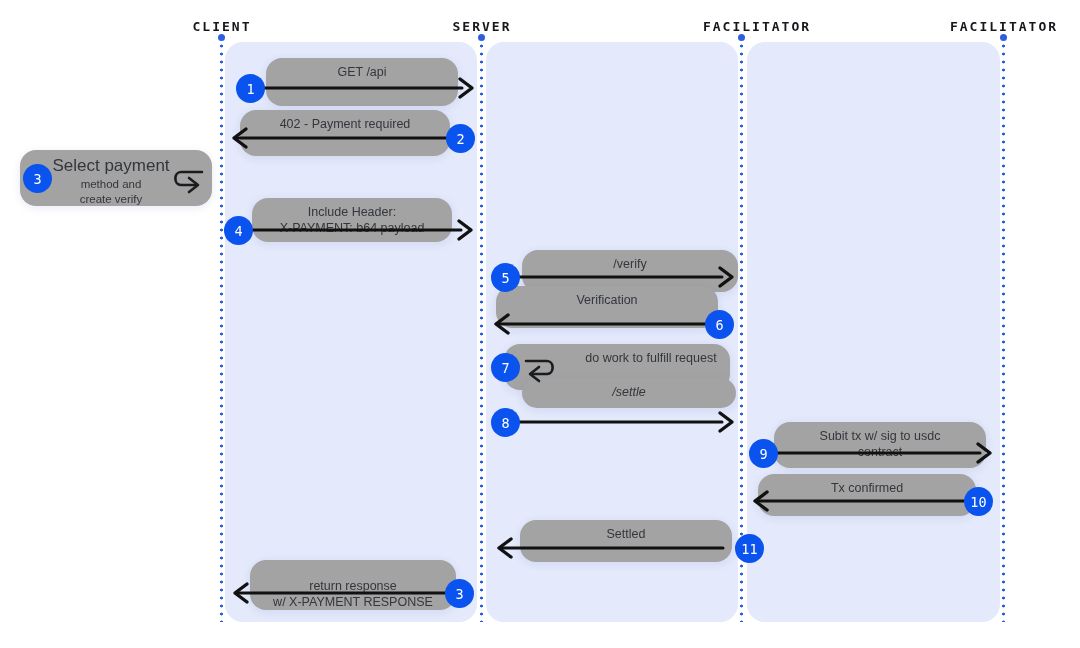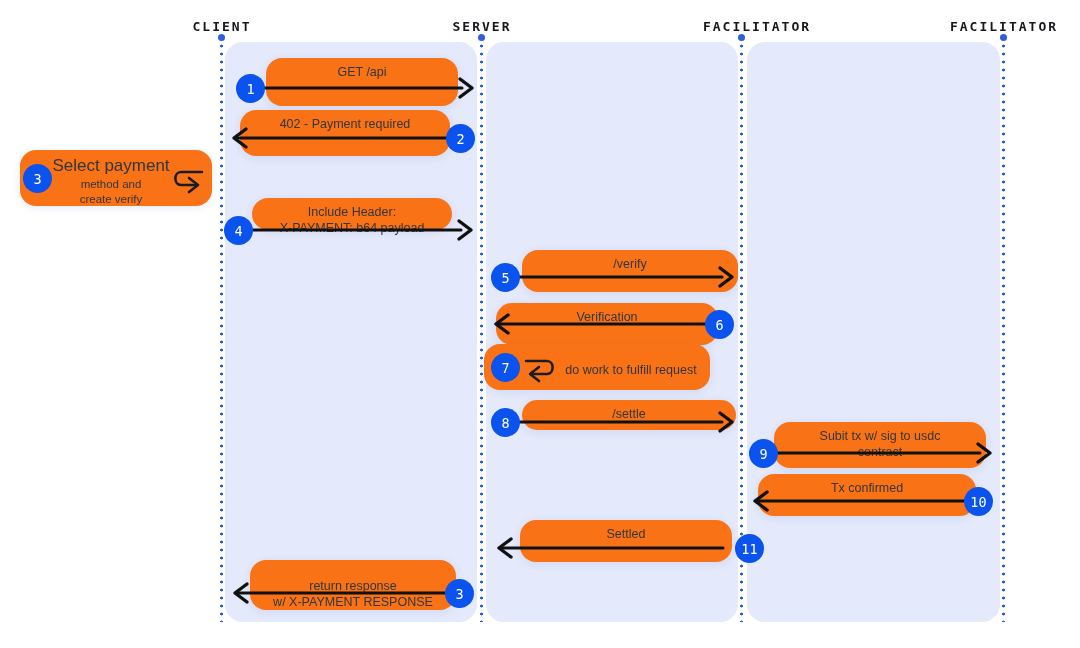--- a/index.html
+++ b/index.html
@@ -7,21 +7,21 @@
           font-family:"Liberation Sans",sans-serif;}
   .actor-label{position:absolute;top:19px;transform:translateX(-50%);
           font-family:"DejaVu Sans Mono","Liberation Mono",monospace;
           font-size:13px;font-weight:600;letter-spacing:2px;color:#17181c;white-space:nowrap;}
   .lane{position:absolute;top:42px;height:580px;background:#e4e9fb;border-radius:18px;}
   .lifeline{position:absolute;top:34px;height:588px;width:3px;
           background-image:radial-gradient(circle at 50% 50%, #2e5ee0 1.4px, rgba(0,0,0,0) 1.6px);
           background-size:3px 8px;background-repeat:repeat-y;}
   .lifeline::before{content:"";position:absolute;left:-2px;top:0;width:7px;height:7px;
           border-radius:50%;background:#2e5ee0;}
-  .bubble{position:absolute;background:#f97316;border-radius:16px;
+  .bubble{position:absolute;background:#a3a3a3;border-radius:16px;
           box-shadow:0 2px 8px rgba(90,110,180,0.14);
           display:flex;flex-direction:column;align-items:center;padding-top:6px;box-sizing:border-box;}
   .lbl{font-size:12.5px;line-height:1.28;color:#33363c;white-space:nowrap;text-align:center;}
   .arrow{position:absolute;overflow:visible;}
   .arrow line{stroke:#111111;stroke-width:3;stroke-linecap:round;}
   .arrow polyline{stroke:#111111;stroke-width:3.4;fill:none;stroke-linecap:round;stroke-linejoin:round;}
   .badge{position:absolute;width:29px;height:29px;border-radius:50%;background:#0a53ee;
           color:#ffffff;display:flex;align-items:center;justify-content:center;
           font-family:"DejaVu Sans Mono","Liberation Mono",monospace;font-size:13.5px;z-index:6;}
   .loop-icon{position:absolute;z-index:6;}
@@ -77,21 +77,21 @@
       <span class="lbl" style="font-size:11.5px;">create verify</span>
     </div>
     <svg class="loop-icon" style="left:168px;top:164px;" width="40" height="30" viewBox="0 0 40 30">
       <path d="M34 8 H13 C5.5 8 5.5 21 13 21 H27"></path>
         <polyline points="21,14 30,21 21,28"></polyline>
     </svg>
     <div class="badge" style="left:23px;top:164px;">3</div>
   </div>
 
   <div class="msg">
-    <div class="bubble z-bubble" style="left:252px;top:198px;width:200px;height:32px;">
+    <div class="bubble z-bubble" style="left:252px;top:198px;width:200px;height:44px;">
       <span class="lbl">Include Header:</span>
       <span class="lbl">X-PAYMENT: b64 payload</span>
     </div>
     <svg class="arrow z-arrow" style="left:238px;top:215px;" width="237" height="30">
       <line x1="0" y1="15" x2="223" y2="15"></line>
         <polyline points="221,6 233,15 221,24"></polyline>
     </svg>
     <div class="badge" style="left:224px;top:216px;">4</div>
   </div>
 
@@ -100,43 +100,43 @@
       <span class="lbl">/verify</span>
     </div>
     <svg class="arrow z-arrow" style="left:505px;top:262px;" width="231" height="30">
       <line x1="0" y1="15" x2="217" y2="15"></line>
         <polyline points="215,6 227,15 215,24"></polyline>
     </svg>
     <div class="badge" style="left:491px;top:263px;">5</div>
   </div>
 
   <div class="msg">
-    <div class="bubble z-bubble" style="left:496px;top:303px;width:222px;height:42px;">
+    <div class="bubble z-bubble" style="left:496px;top:286px;width:222px;height:42px;">
       <span class="lbl">Verification</span>
     </div>
     <svg class="arrow z-arrow" style="left:492px;top:309px;" width="229" height="30">
       <line x1="6" y1="15" x2="227" y2="15"></line>
         <polyline points="16,6 4,15 16,24"></polyline>
     </svg>
     <div class="badge" style="left:705px;top:310px;">6</div>
   </div>
 
   <div class="msg">
-    <div class="bubble z-bubble" style="left:484px;top:344px;width:226px;height:46px;padding-left:68px;justify-content:center;">
+    <div class="bubble z-bubble" style="left:504px;top:344px;width:226px;height:46px;padding-left:68px;justify-content:flex-start;">
       <span class="lbl">do work to fulfill request</span>
     </div>
     <svg class="loop-icon" style="left:520px;top:353px;" width="40" height="30" viewBox="0 0 40 30">
       <path d="M6 8 H27 C34.5 8 34.5 21 27 21 H13"></path>
         <polyline points="19,14 10,21 19,28"></polyline>
     </svg>
     <div class="badge" style="left:491px;top:353px;">7</div>
   </div>
 
   <div class="msg">
-    <div class="bubble z-bubble" style="left:522px;top:400px;width:214px;height:30px;">
+    <div class="bubble z-bubble" style="left:522px;top:378px;width:214px;height:30px;font-style:italic;">
       <span class="lbl">/settle</span>
     </div>
     <svg class="arrow z-arrow" style="left:505px;top:407px;" width="231" height="30">
       <line x1="0" y1="15" x2="217" y2="15"></line>
         <polyline points="215,6 227,15 215,24"></polyline>
     </svg>
     <div class="badge" style="left:491px;top:408px;">8</div>
   </div>
 
   <div class="msg">

